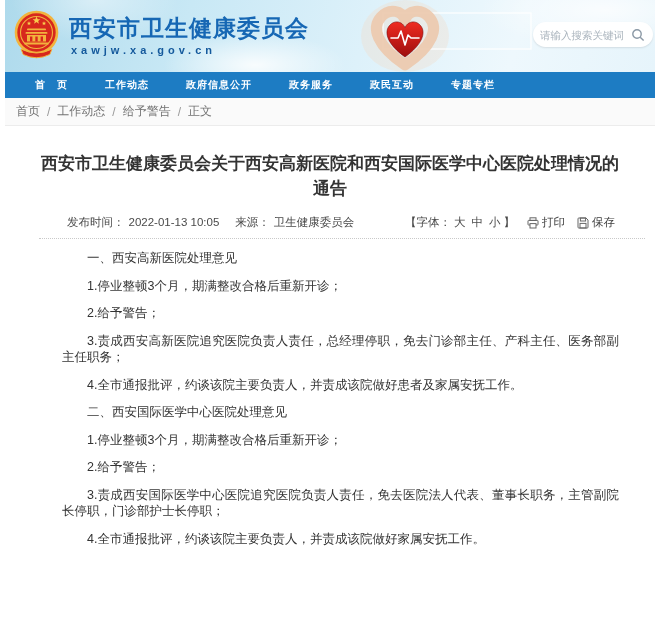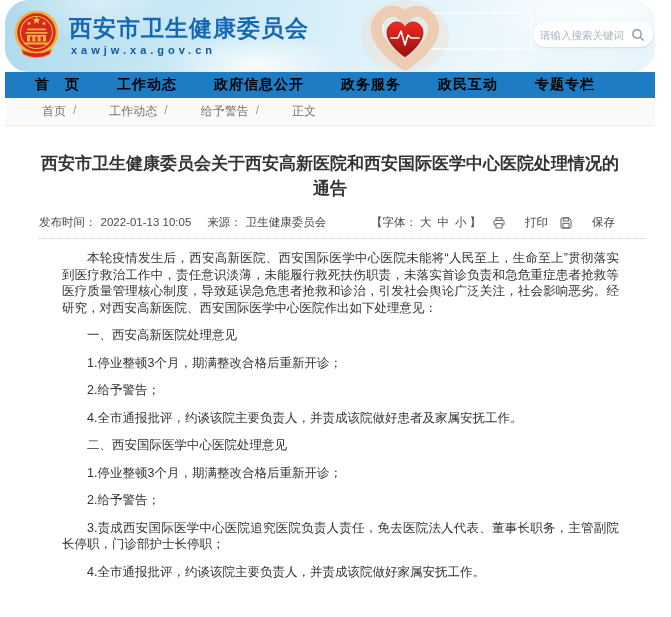--- a/index.html
+++ b/index.html
@@ -5,57 +5,57 @@
   html,body{margin:0;padding:0;background:#fff;width:671px;height:617px;overflow:hidden;
             font-family:"Liberation Sans",sans-serif;}
   .site{margin:0 16px 0 5px;width:650px;}
 
   
   .banner{position:relative;height:72px;overflow:hidden;
     background:
       radial-gradient(ellipse 130px 45px at 250px 65px, rgba(255,255,255,.85), rgba(255,255,255,0) 70%),
       radial-gradient(ellipse 180px 55px at 600px 10px, rgba(255,255,255,.75), rgba(255,255,255,0) 70%),
       radial-gradient(ellipse 120px 60px at 90px 0px, rgba(255,255,255,.45), rgba(255,255,255,0) 70%),
-      linear-gradient(105deg,#aeDAec 0%,#c8e8f5 28%,#ddf1fa 55%,#eef8fd 78%,#e6f4fb 100%); border-radius: 24px;}
+      linear-gradient(105deg,#aeDAec 0%,#c8e8f5 28%,#ddf1fa 55%,#eef8fd 78%,#e6f4fb 100%);}
   .emblem{position:absolute;left:8px;top:9px;}
   .site-name{position:absolute;left:64px;top:13px;font-size:23px;font-weight:bold;
              color:#1667b4;letter-spacing:1px;white-space:nowrap;}
   .site-url{position:absolute;left:66px;top:44px;font-size:11px;font-weight:bold;
             color:#14599c;letter-spacing:4px;}
   .heart-art{position:absolute;left:352px;top:0;}
   .search{position:absolute;right:2px;top:22px;width:120px;height:25px;background:#fff;
           border-radius:13px;box-shadow:0 1px 2px rgba(0,0,0,.10);display:flex;align-items:center;}
   .search input{flex:1;border:none;outline:none;background:transparent;margin-left:5px;
                 font-size:10.5px;color:#555;font-family:"Liberation Sans",sans-serif;width:80px;}
   .search input::placeholder{color:#aab4bd;}
   .search .mag{margin-right:8px;display:flex;}
 
   
   .nav{height:26px;background:#1d7cc3;display:flex;align-items:center;gap:37px;
        padding-left:30px;list-style:none;margin:0;}
-  .nav li{color:#000000;font-size:14px;font-weight:bold;letter-spacing:1px;cursor:pointer;white-space:nowrap;}
+  .nav li{color:#ffffff;font-size:10px;font-weight:bold;letter-spacing:1px;cursor:pointer;white-space:nowrap;}
 
   
   .breadcrumb{height:27px;background:#fafafa;border-bottom:1px solid #ececec;
               display:flex;align-items:center;padding-left:11px;font-size:12px;color:#737373;}
-  .crumb{display:inline-flex;align-items:flex-start;margin-left:26px;}
+  .crumb{display:inline-flex;align-items:center;}
   .crumb .lnk{cursor:pointer;}
   .crumb .sep{margin:0 7px;color:#999;}
   .crumb:last-child .sep{display:none;}
 
   
   .article-title{margin:25px auto 0;width:588px;text-align:center;font-size:17px;line-height:25px;
                  color:#333;font-weight:bold;}
-  .meta{margin:14px 40px 0 34px;display:flex;justify-content:space-between;align-items:flex-start;
+  .meta{margin:14px 40px 0 62px;display:flex;justify-content:space-between;align-items:flex-start;
         font-size:11.5px;color:#4a4a4a;}
   .meta-left span{margin-right:4px;}
   .meta-left .src{margin-left:12px;}
   .meta-right{display:flex;align-items:center;}
   .meta-right .fs{margin:0 3px;cursor:pointer;}
-  .meta-right .tool{display:inline-flex;align-items:center;margin-left:12px;cursor:pointer;color:#3d3d3d;gap:17px;}
+  .meta-right .tool{display:inline-flex;align-items:center;margin-left:12px;cursor:pointer;color:#3d3d3d;}
   .meta-right .tool svg{margin-right:3px;}
   .divider{margin:8px 10px 0 34px;border:none;border-top:1px dotted #c9c9c9;height:0;}
   .body-text{margin:7px 36px 0 57px;}
   .body-text p{margin:11px 0;font-size:12.5px;line-height:16.5px;color:#333;
                text-indent:2em;text-align:justify;}
 </style>
 </head>
 <body>
 
 <div class="site">
@@ -182,28 +182,28 @@
         </svg>
         <span>保存</span>
       </span>
     </div>
   </div>
 
   <hr class="divider">
 
   <div class="body-text">
 
-      <p>本轮疫情发生后，西安高新医院、西安国际医学中心医院未能将“人民至上，生命至上”贯彻落实到医疗救治工作中，责任意识淡薄，未能履行救死扶伤职责，未落实首诊负责和急危重症患者抢救等医疗质量管理核心制度，导致延误急危患者抢救和诊治，引发社会舆论广泛关注，社会影响恶劣。经研究，对西安高新医院、西安国际医学中心医院作出如下处理意见：</p>
 
       <p>一、西安高新医院处理意见</p>
 
       <p>1.停业整顿3个月，期满整改合格后重新开诊；</p>
 
       <p>2.给予警告；</p>
 
+      <p>3.责成西安高新医院追究医院负责人责任，总经理停职，免去门诊部主任、产科主任、医务部副主任职务；</p>
 
       <p>4.全市通报批评，约谈该院主要负责人，并责成该院做好患者及家属安抚工作。</p>
 
       <p>二、西安国际医学中心医院处理意见</p>
 
       <p>1.停业整顿3个月，期满整改合格后重新开诊；</p>
 
       <p>2.给予警告；</p>
 
       <p>3.责成西安国际医学中心医院追究医院负责人责任，免去医院法人代表、董事长职务，主管副院长停职，门诊部护士长停职；</p>

